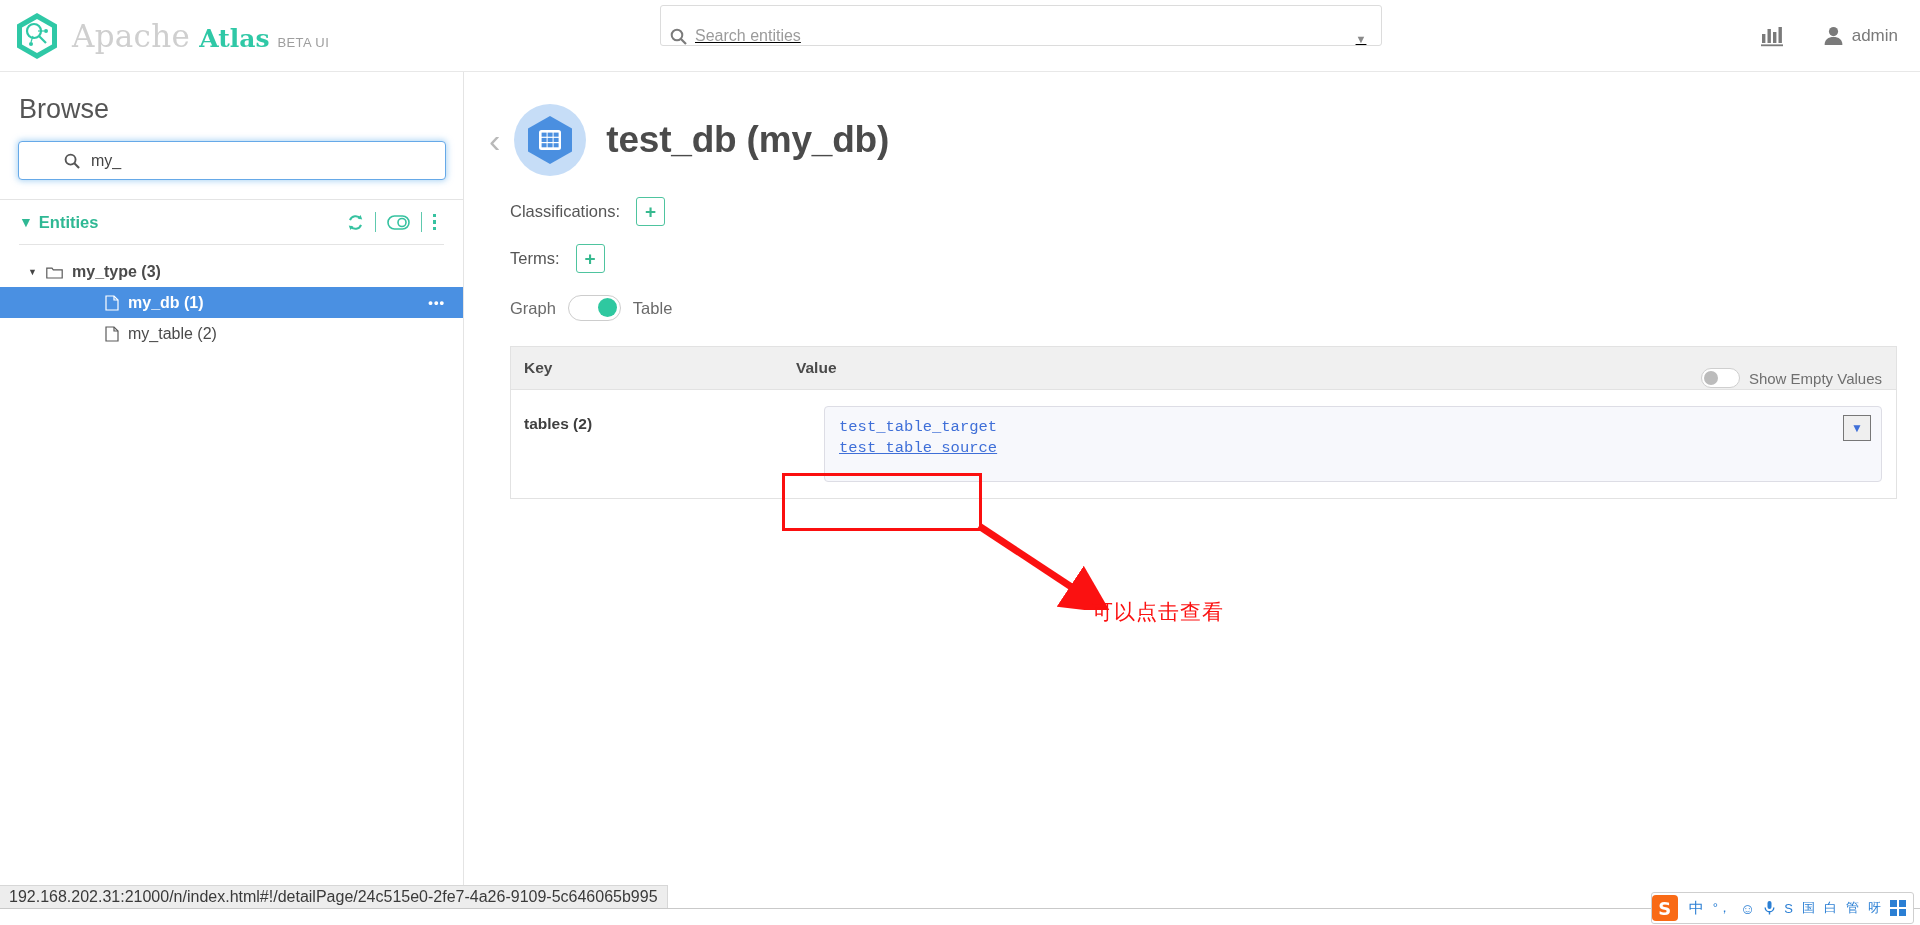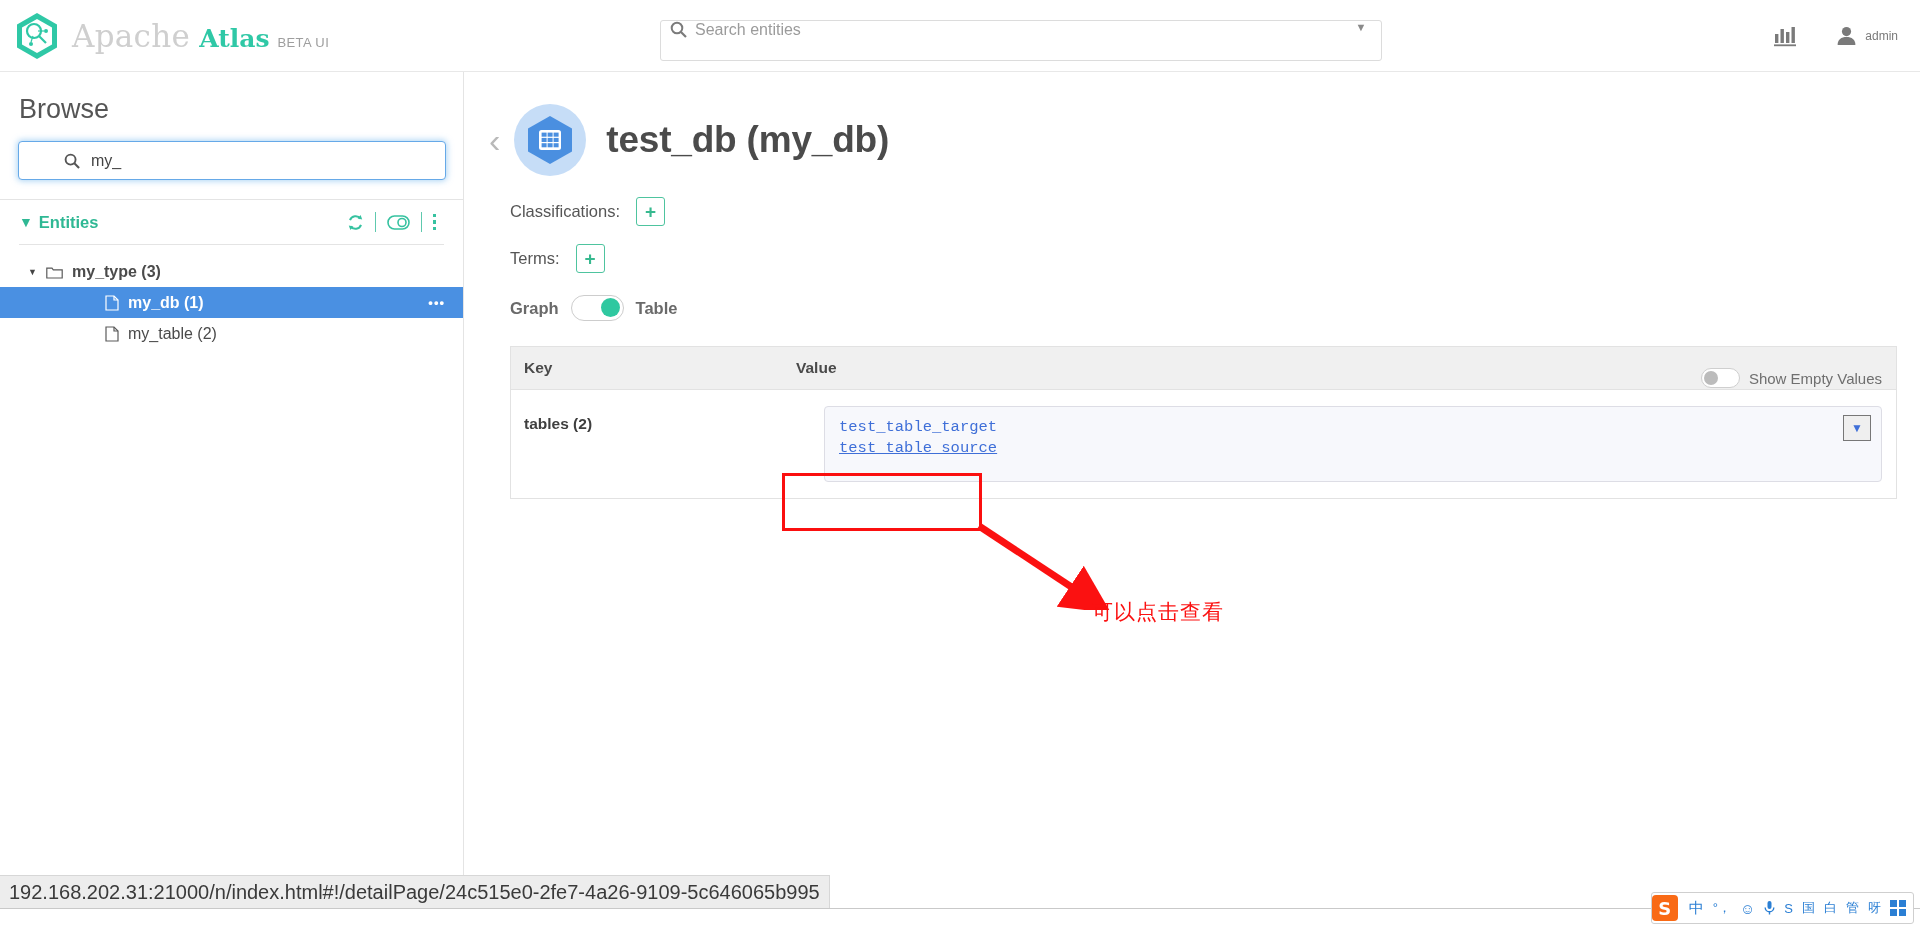--- a/index.html
+++ b/index.html
@@ -28,39 +28,39 @@
   }
   .brand-atlas {
     font-family: "DejaVu Serif", serif;
     font-size: 25px; color: #2fc8a6; font-weight: bold; margin-left: 9px;
   }
   .brand-beta {
     font-size: 13px; color: #9e9e9e; margin-left: 8px; letter-spacing: .4px;
   }
 
   .global-search {
-    position: absolute; left: 660px; top: 20px;
+    position: absolute; left: 660px; top: 5px;
     width: 722px; height: 41px;
     border: 1px solid #dcdcdc; border-radius: 3px; background:#fff;
-    display:flex; align-items:flex-start;
+    display:flex; align-items:flex-end;text-decoration:underline;
   }
   .gs-icon { width: 34px; text-align:center; color: #8b8b8b; font-size: 16px; display:flex; align-items:center; justify-content:center;}
   .gs-input {
     flex: 1; border: none; outline: none; background: transparent;
     font-family: "Liberation Sans", sans-serif;
     font-size: 16px; color: #4a4a4a; padding: 0;
   }
   .gs-input::placeholder { color: #9b9b9b; }
   .gs-caret {
     width: 40px; display:flex; align-items:center; justify-content:center;
     color: #8a8a8a; font-size: 11px;
   }
 
   .topright { position: absolute; right: 22px; top: 0; height: 72px; display:flex; align-items:center; gap: 40px; }
-  .tr-item { display:flex; align-items:center; gap: 9px; color:#7a7a7a; font-size: 12px; cursor: pointer;}
+  .tr-item { display:flex; align-items:center; gap: 9px; color:#7a7a7a; font-size: 17px; cursor: pointer;}
   .stats-icon { display:block; }
   .user-icon { display:block; }
 
   
   .sidebar {
     position: absolute; left: 0; top: 72px; width: 464px; height: 823px;
     background: #ffffff; border-right: 1px solid #e4e4e4;
   }
   .browse-title {
     font-size: 27px; color: #555; padding: 22px 0 0 19px; font-weight: 400;
@@ -123,21 +123,21 @@
   .tab {
     padding: 0 24px; height: 42px; line-height: 42px; font-size: 17px;
     color: #4b4b4b; cursor: pointer; background: transparent; border: 1px solid transparent;
   }
   .tab.active {
     color: #44c29a; background:#fff;
     border: 1px solid #dcdcdc; border-bottom-color: #ffffff;
     border-radius: 4px 4px 0 0;
   }
 
-  .graph-toggle { display:flex; align-items:center; gap: 12px; padding-left: 46px; margin-top: 22px; font-weight: bold; }
+  .graph-toggle { display:flex; align-items:center; gap: 12px; padding-left: 46px; margin-top: 22px; }
   .gt-label { font-size: 16.5px; color:#6a6a6a; }
   .switch {
     width: 53px; height: 26px; border-radius: 14px;
     border: 1px solid #cdcdcd; background:#ffffff; position: relative; cursor:pointer;
   }
   .switch .knob { position:absolute; top: 2px; right: 3px; width: 19px; height: 19px; border-radius: 50%; background:#2fc8a0; }
 
   .rel-table {
     margin: 25px 0 0 46px; width: 1387px;
     border: 1px solid #e2e2e2; background:#fff;
@@ -179,22 +179,22 @@
   .ann-text {
     position: absolute; left: 1092px; top: 598px; z-index: 30;
     color: #fb1111; font-size: 21px; font-family: "DejaVu Sans", sans-serif;
     letter-spacing: 1px; pointer-events:none;
   }
 
   
   .statusbar {
     position:absolute; left:0; bottom: 17px; height: 23px;
     background:#ededed; border: 1px solid #d7d7d7; border-left:none; border-bottom:none;
-    display:flex; align-items:center; padding: 16px 9px;
-    font-size: 20px; color:#3a3a3a;
+    display:flex; align-items:center; padding: 6px 9px;
+    font-size: 16px; color:#3a3a3a;
   }
   .taskbar {
     position:absolute; left:0; bottom:0; width: 1920px; height: 17px;
     background:#fff; border-top:1px solid #c9c9c9;
   }
   .ime {
     position:absolute; right: 6px; bottom: 1px; height: 32px;
     display:flex; align-items:center; gap: 9px;
     background:#ffffff; border:1px solid #cfcfcf; border-radius: 3px; padding: 0 7px 0 0;
   }

